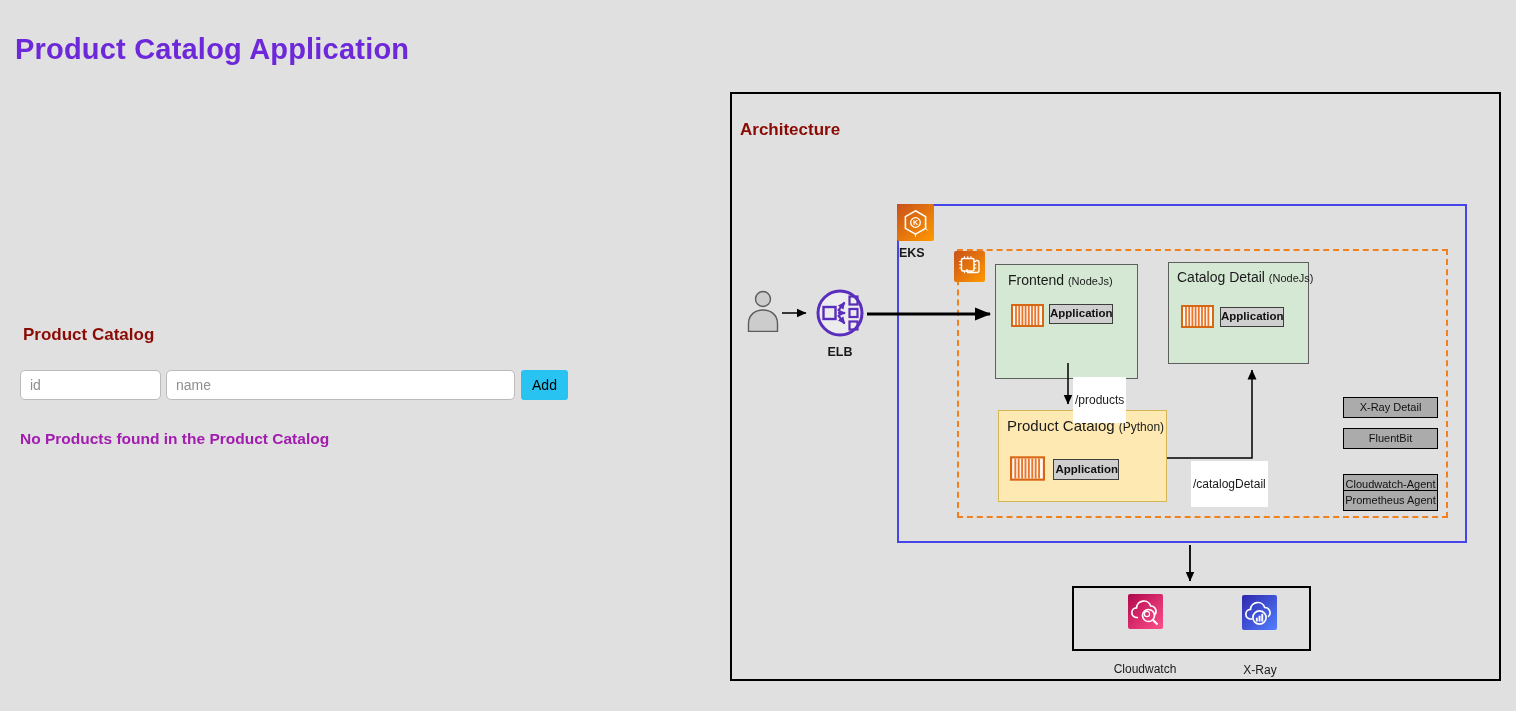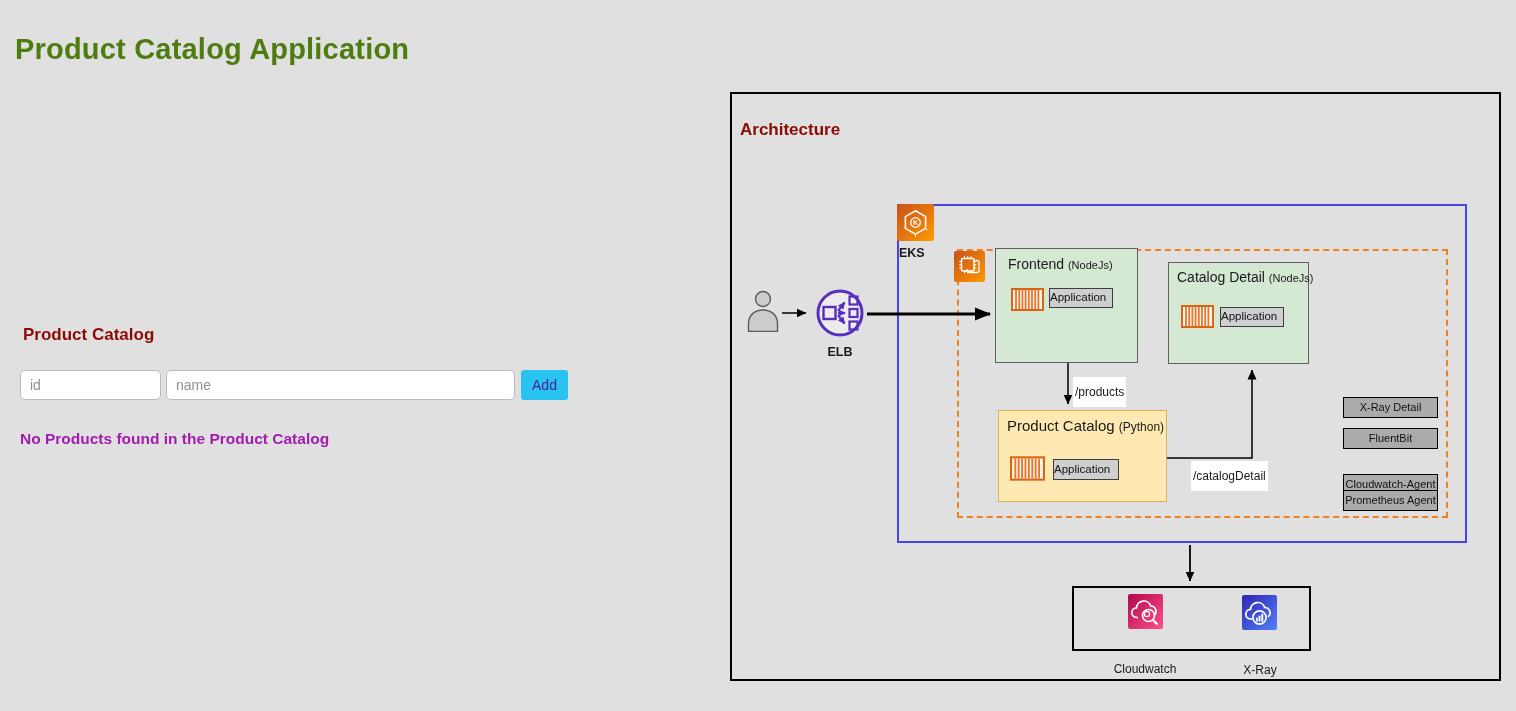--- a/index.html
+++ b/index.html
@@ -2,43 +2,43 @@
 <html><head>
 <meta charset="utf-8">
 <style>
   * { margin:0; padding:0; box-sizing:border-box; }
   html,body { width:1516px; height:711px; }
   body { background:#e0e0e0; font-family:"Liberation Sans", sans-serif; color:#1a1a1a; }
   #app { position:relative; width:1516px; height:711px; overflow:hidden; }
   .abs { position:absolute; }
 
   
-  .page-title { font-size:29px; font-weight:bold; letter-spacing:.2px; color:#4d7c0f; }
+  .page-title { font-size:29px; font-weight:bold; letter-spacing:.2px; color:#6d28d9; }
   .section-heading { font-size:17px; font-weight:bold; color:#8b0b04; }
   .text-input { height:30px; border:1px solid #bbb; border-radius:5px; background:#fff;
                 font-size:14px; padding:0 9px; color:#333; outline:none; font-family:inherit;}
   .text-input::placeholder { color:#8f8f8f; }
-  .add-btn { height:30px; width:47px; background:#29c3f1; color:#4c1d95; border:none;
+  .add-btn { height:30px; width:47px; background:#29c3f1; color:#000000; border:none;
              border-radius:3px; font-size:14px; font-family:inherit; cursor:pointer; }
   .empty-msg { font-size:15.5px; font-weight:bold; color:#a21caf; }
 
   
   .arch-box { border:2px solid #000; }
   .eks-box { border:2px solid #4545e8; }
   .dashed-box { border:2px dashed #f0811f; }
   .node { border:1px solid #5f5f5f; }
   .node-green { background:#d5e8d4; }
   .node-yellow { background:#ffe9b3; border:1px solid #d6b656; }
   .node-title { position:absolute; left:12px; top:7px; font-size:14px; white-space:nowrap; }
   .node-title .runtime { font-size:11px; }
   .app-chip { position:absolute; background:#cfcfcf; border:1.5px solid #3d3d3d;
-              font-size:11.5px; text-align:left; line-height:17px; color:#111; }
+              font-size:11.5px; text-align:right; line-height:17px; color:#111;font-weight:bold; }
   .agent-chip { background:#ababab; border:1px solid #000; font-size:11px; text-align:center;
                 line-height:19px; color:#111; }
-  .edge-label { background:#ffffff; font-size:12px; padding:8px 2px; white-space:nowrap; }
+  .edge-label { background:#ffffff; font-size:12px; padding:16px 2px; white-space:nowrap; }
   .icon-tile { border-radius:2px; }
   .tile-orange { background:linear-gradient(135deg,#c8511b,#ff9900); }
   .tile-pink { background:linear-gradient(135deg,#b0084d,#ff4f8b); }
   .tile-blue { background:linear-gradient(135deg,#2e27ad,#527fff); }
   .small-label { font-size:12px; text-align:center;margin-top:27px; }
   .bold-label { font-weight:bold; font-size:12.5px; }
   svg { display:block; }
 </style>
 </head>
 <body>
@@ -101,21 +101,21 @@
     <svg width="31" height="31" viewBox="0 0 31 31">
       <path d="M21.5,9.5 h1.5 a2,2 0 0 1 2,2 v8 a2,2 0 0 1 -2,2 h-8 a2,2 0 0 1 -2,-2 v-1.5" fill="none" stroke="#ffffff" stroke-width="1.3"></path>
       <rect x="7.5" y="7.5" width="12.5" height="12.5" rx="1.5" fill="none" stroke="#ffffff" stroke-width="1.5"></rect>
       <path d="M10.5,7.5 v-2.3 M13.75,7.5 v-2.3 M17,7.5 v-2.3
                M10.5,20 v2.3 M13.75,20 v2.3 M17,20 v2.3
                M7.5,10.5 h-2.3 M7.5,13.75 h-2.3 M7.5,17 h-2.3
                M20,10.5 h2.3 M20,13.75 h2.3 M20,17 h2.3" stroke="#ffffff" stroke-width="1.1"></path>
     </svg>
   </div>
 
-  <div class="abs node node-green" style="left:995px; top:248px; width:143px; height:115px;">
+  <div class="abs node node-green" style="left:995px; top:264px; width:143px; height:115px;">
     <div class="node-title">
       <span>Frontend</span>
       <span class="runtime">(NodeJs)</span>
     </div>
     <svg class="abs" style="left:15px; top:39px;" width="33" height="23" viewBox="0 0 33 23">
       <rect x="1" y="1" width="31" height="21" fill="#fff7f0" stroke="#d86613" stroke-width="2"></rect>
       <path d="M5,2 v19 M8.2,2 v19 M11.4,2 v19 M14.6,2 v19 M17.8,2 v19 M21,2 v19 M24.2,2 v19 M27.4,2 v19" stroke="#e8762d" stroke-width="1.8"></path>
     </svg>
     <div class="app-chip" style="left:53px; top:39px; width:64px; height:20px;">Application</div>
   </div>

